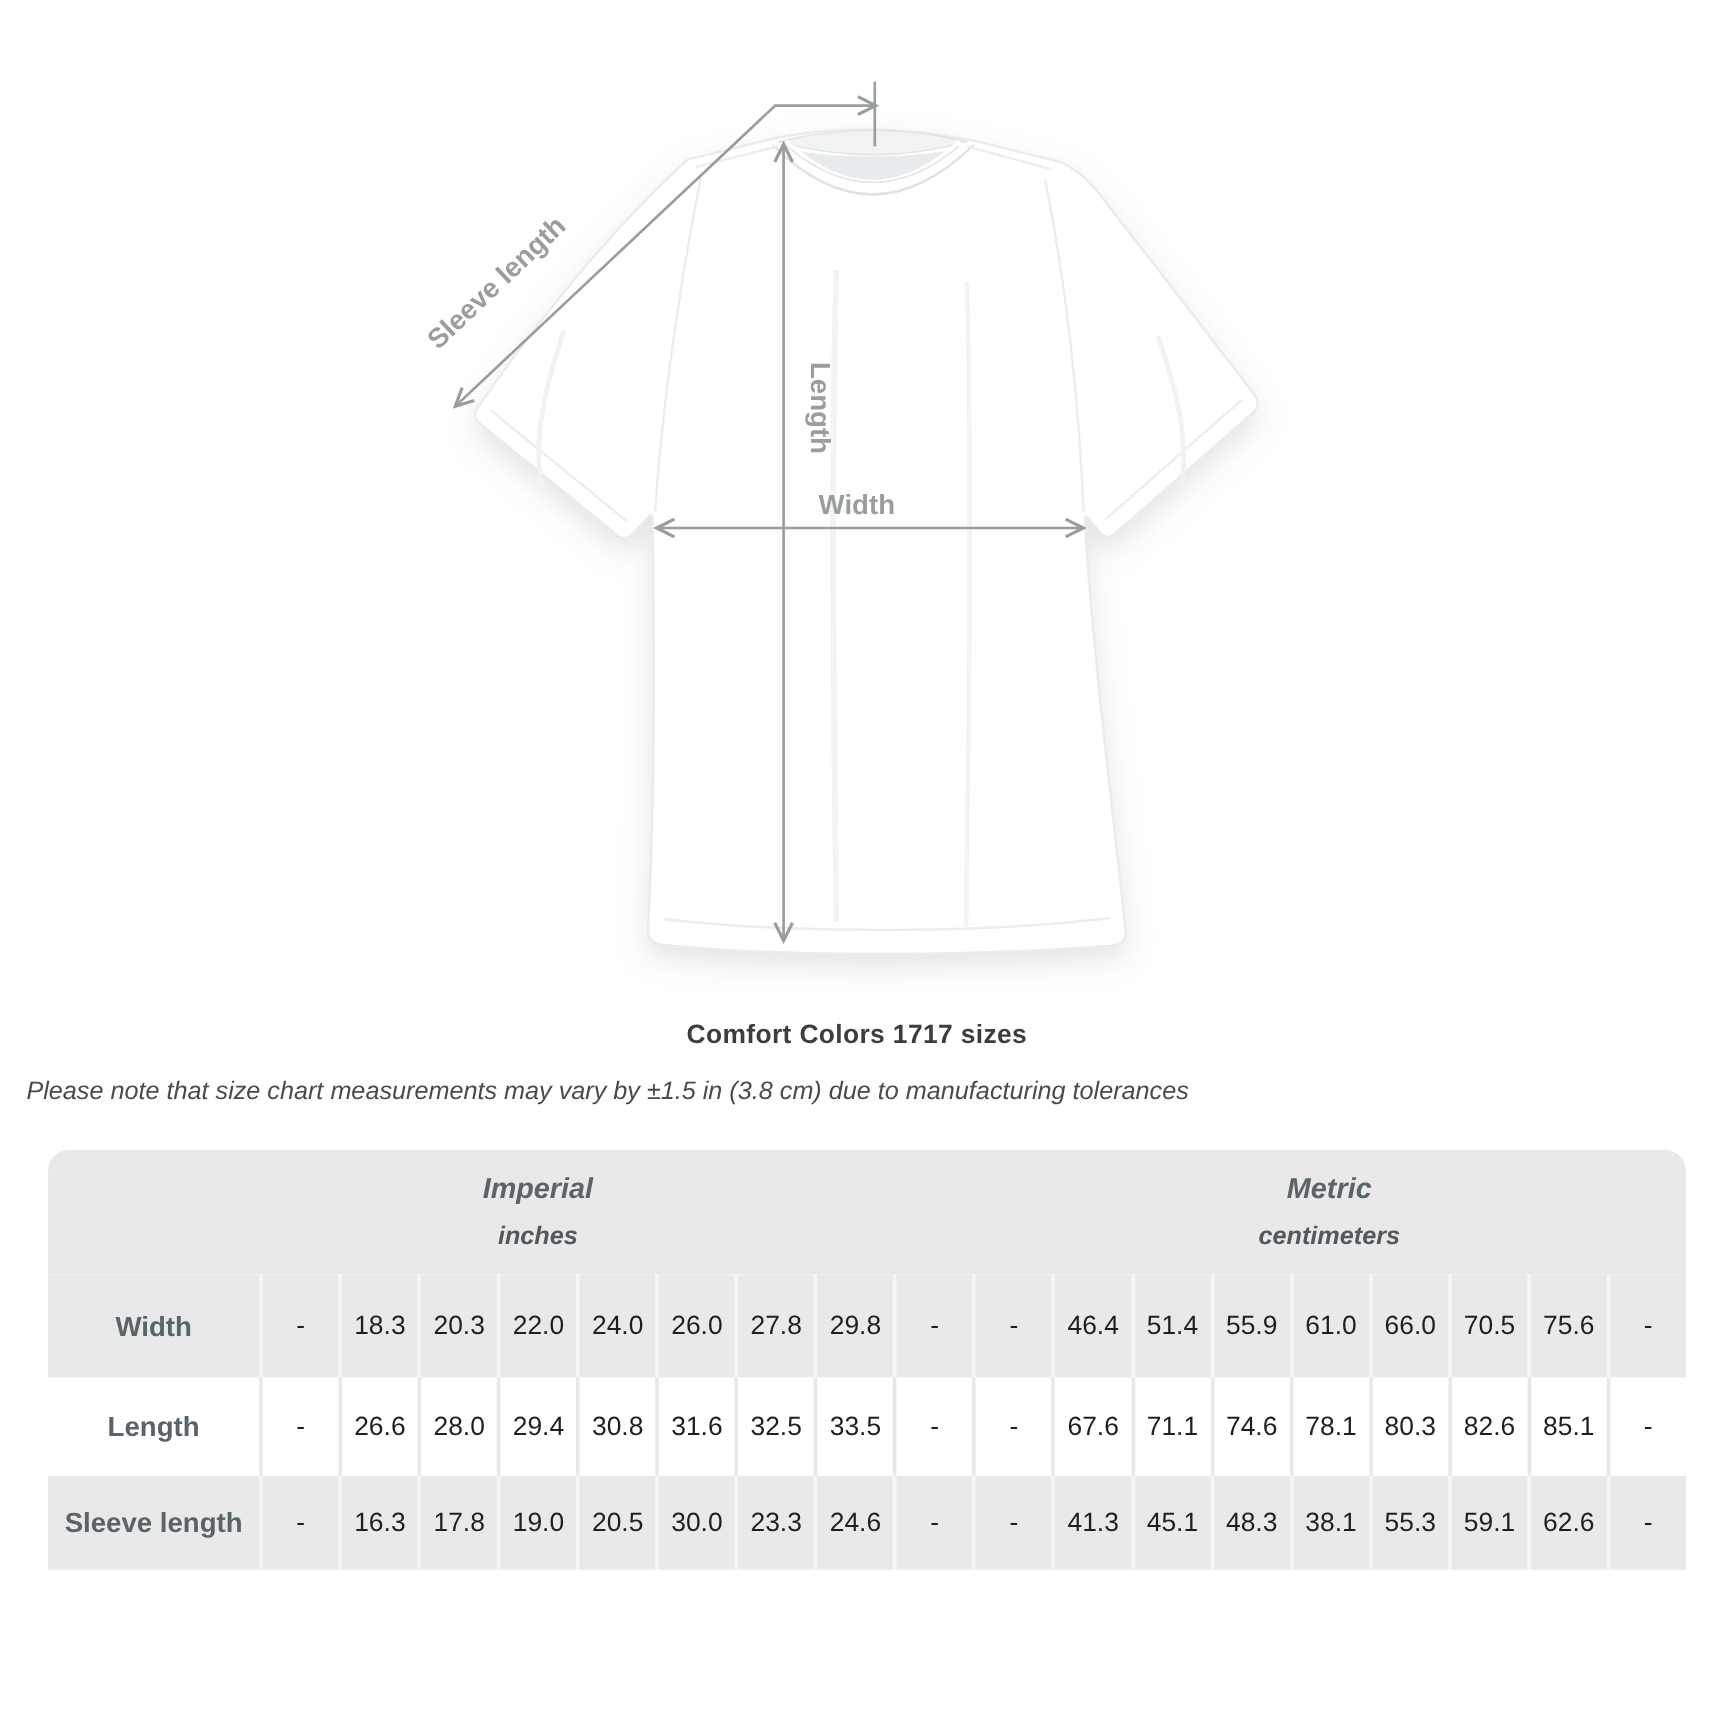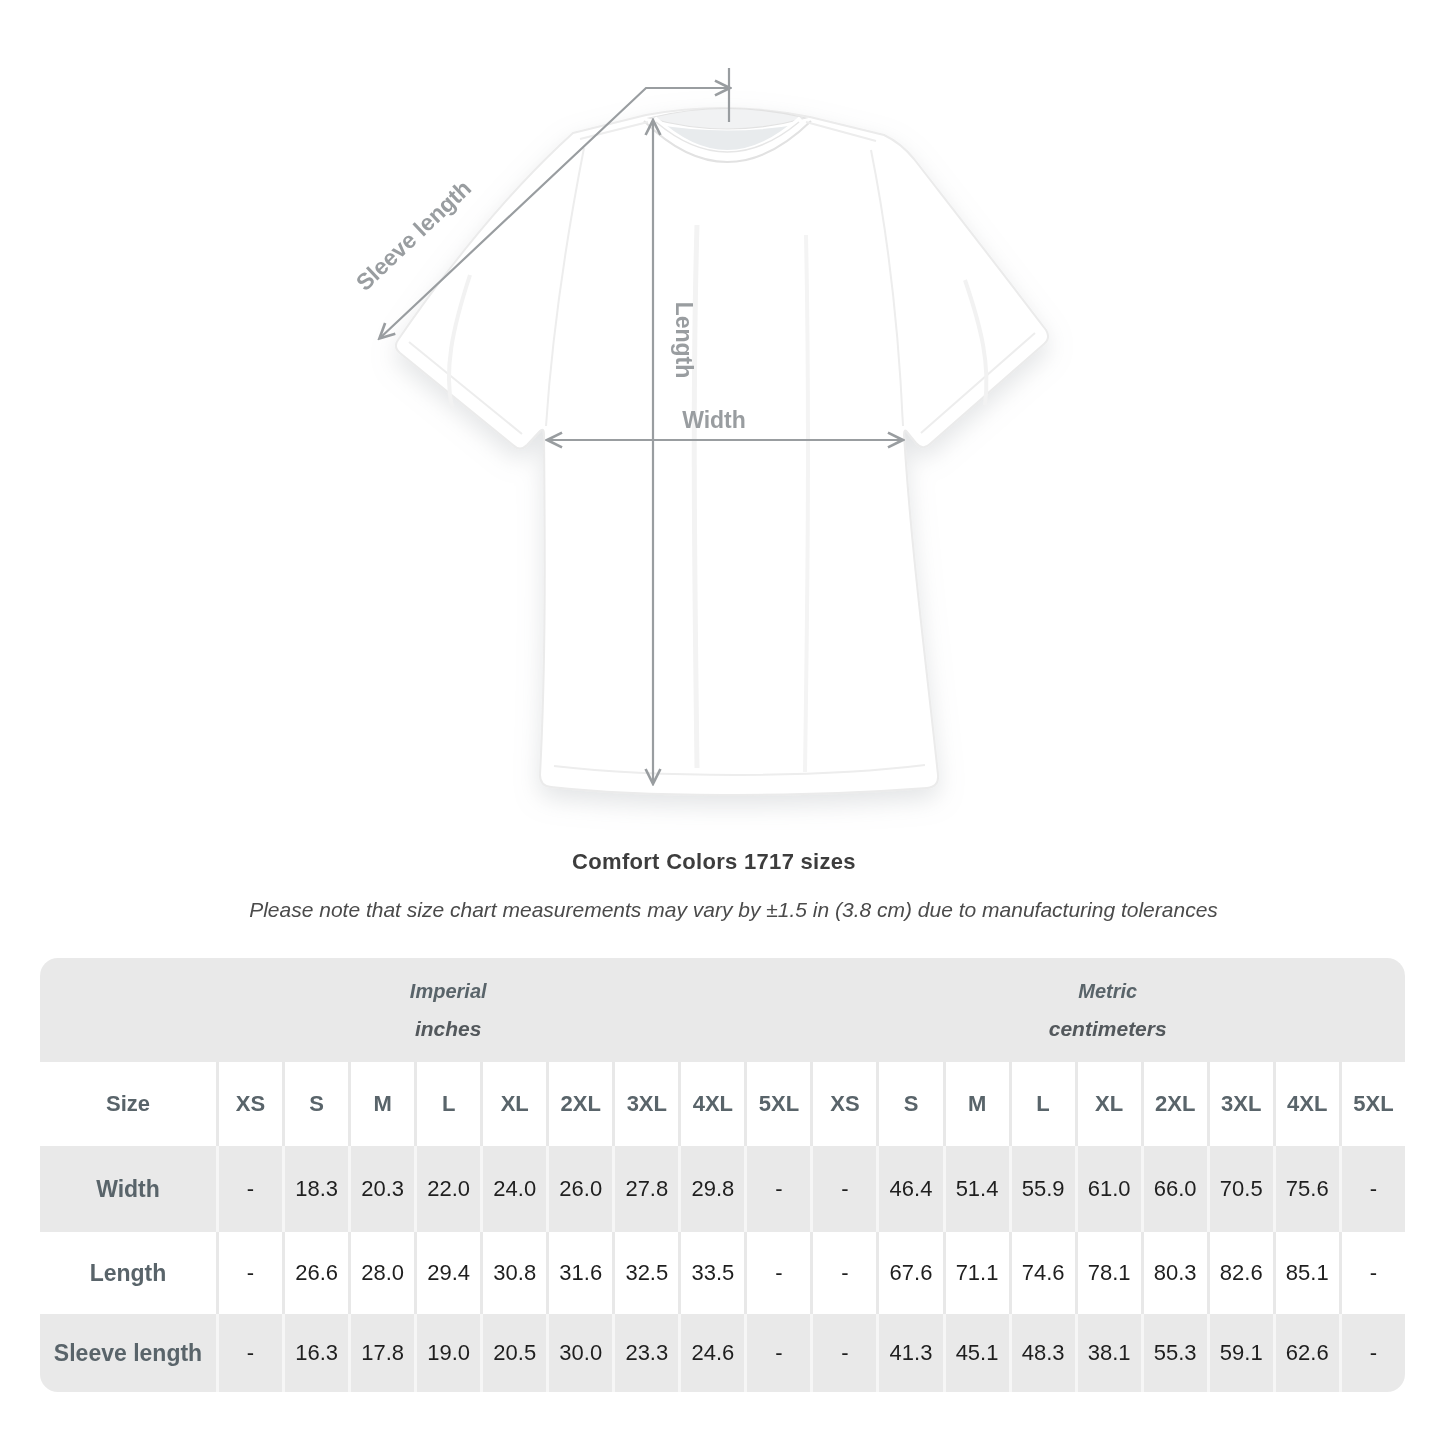--- a/index.html
+++ b/index.html
@@ -23,21 +23,20 @@
     position: absolute;
     top: 849px; left: 0; right: 17px;
     text-align: center;
     font-size: 22px; font-weight: bold;
     color: #3d3d3d;
     letter-spacing: .3px;
   }
   .note {
     position: absolute;
     top: 898px; left: 0; right: 0;
-    text-align: center;
     font-size: 21px; font-style: italic;
     color: #4b4b4b;
     padding-left: 22px;
   }
 
   
   .table-card {
     position: absolute;
     left: 40px; top: 958px;
     width: 1365px; height: 434px;
@@ -55,21 +54,21 @@
     padding: 0;
     text-align: center;
     vertical-align: middle;
     box-sizing: border-box;
     font-family: "Liberation Sans", sans-serif;
   }
   tr.g-row { height: 104px; }
   tr.g-row th { background: #e9e9e9; border: none; vertical-align: middle; }
   tr.g-row th.imp { padding-left: 46px; }
   .g-label {
-    font-size: 20px; font-weight: bold; font-style: italic;
+    font-size: 24px; font-weight: bold; font-style: italic;
     color: #59646a;
   }
   .g-unit {
     margin-top: 14px;
     font-size: 21px; font-style: italic;
     color: #53585c;
   }
   tr.size-row { height: 84px; background: #ffffff; }
   tr.size-row > *:not(:first-child) { border-left: 3px solid #e8e8e8; }
   tr.size-row th { font-size: 22px; font-weight: bold; color: #59646a; }
@@ -174,41 +173,20 @@
       <tr class="g-row">
         <th class="imp" colspan="10">
           <div class="g-label">Imperial</div>
           <div class="g-unit">inches</div>
         </th>
         <th colspan="9">
           <div class="g-label">Metric</div>
           <div class="g-unit">centimeters</div>
         </th>
       </tr>
-      <tr class="size-row">
-        <th class="rowlab">Size</th>
-      <th>XS</th>
-          <th>S</th>
-          <th>M</th>
-          <th>L</th>
-          <th>XL</th>
-          <th>2XL</th>
-          <th>3XL</th>
-          <th>4XL</th>
-          <th>5XL</th>
-          <th>XS</th>
-          <th>S</th>
-          <th>M</th>
-          <th>L</th>
-          <th>XL</th>
-          <th>2XL</th>
-          <th>3XL</th>
-          <th>4XL</th>
-          <th>5XL</th>
-        </tr>
     </thead>
     <tbody>
         <tr class="r-gray dr0">
           <th class="rowlab">Width</th>
           <td>-</td>
           <td>18.3</td>
           <td>20.3</td>
           <td>22.0</td>
           <td>24.0</td>
           <td>26.0</td>

